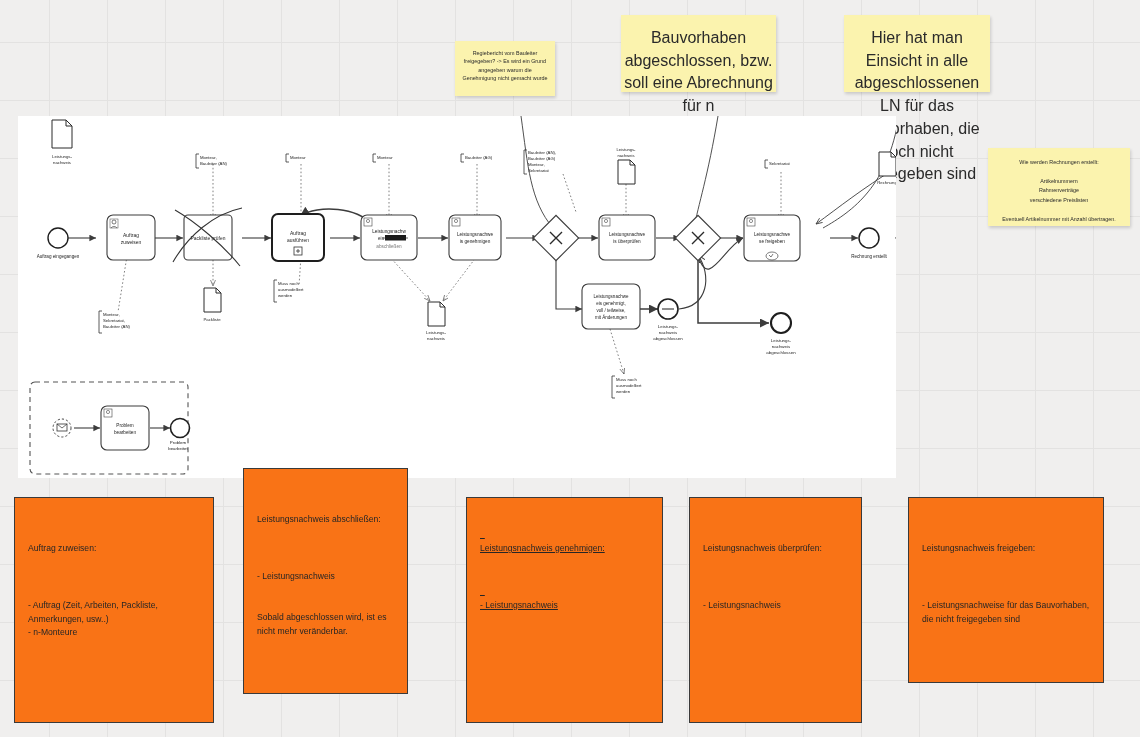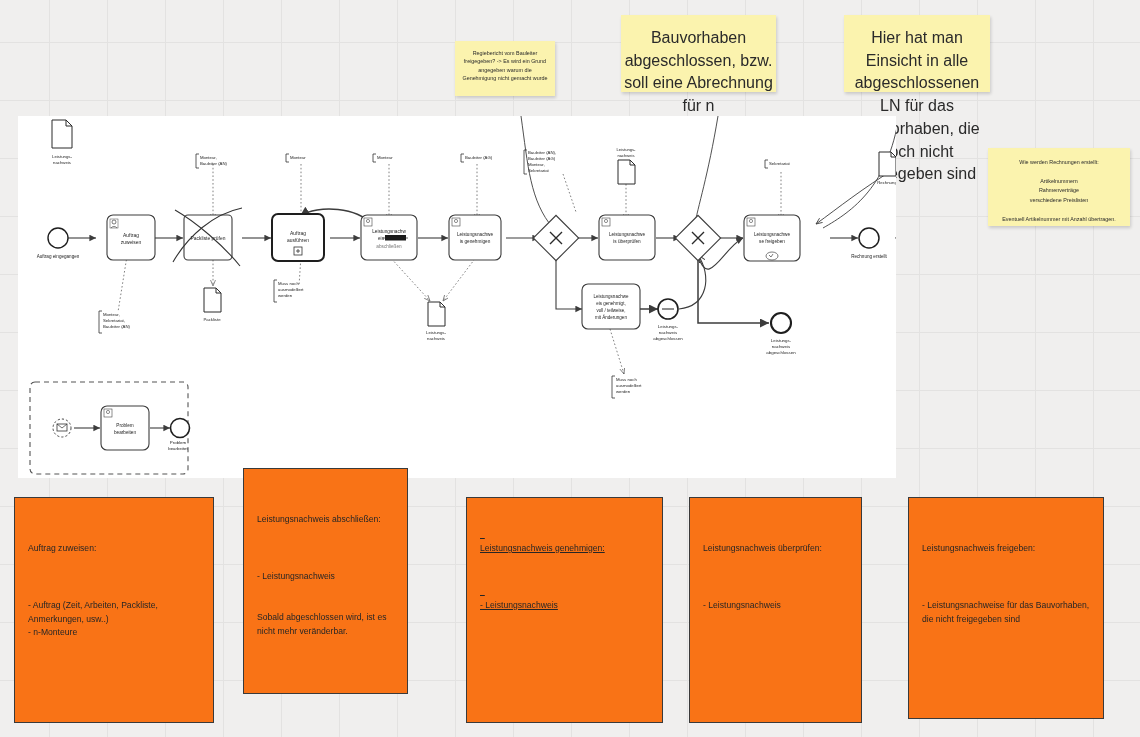--- a/index.html
+++ b/index.html
@@ -369,17 +369,17 @@
 <div class="notebox" style="left:466px;top:497px;width:197px;height:226px;text-decoration:underline;">
   <div class="nb-title">Leistungsnachweis genehmigen:</div>
   <div class="nb-body">- Leistungsnachweis</div>
 </div>
 
 <div class="notebox" style="left:689px;top:497px;width:173px;height:226px;">
   <div class="nb-title">Leistungsnachweis überprüfen:</div>
   <div class="nb-body">- Leistungsnachweis</div>
 </div>
 
-<div class="notebox" style="left:908px;top:497px;width:196px;height:222px;">
+<div class="notebox" style="left:908px;top:497px;width:196px;height:186px;">
   <div class="nb-title">Leistungsnachweis freigeben:</div>
   <div class="nb-body">- Leistungsnachweise für das Bauvorhaben, die nicht freigegeben sind</div>
   <div class="nb-extra"></div>
 </div>
 
 </body></html>

